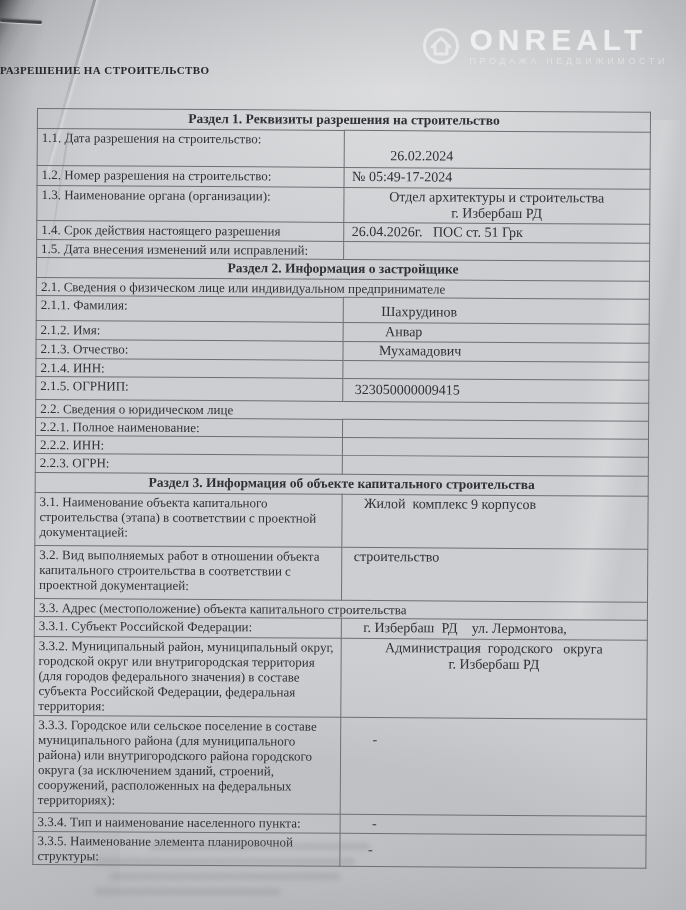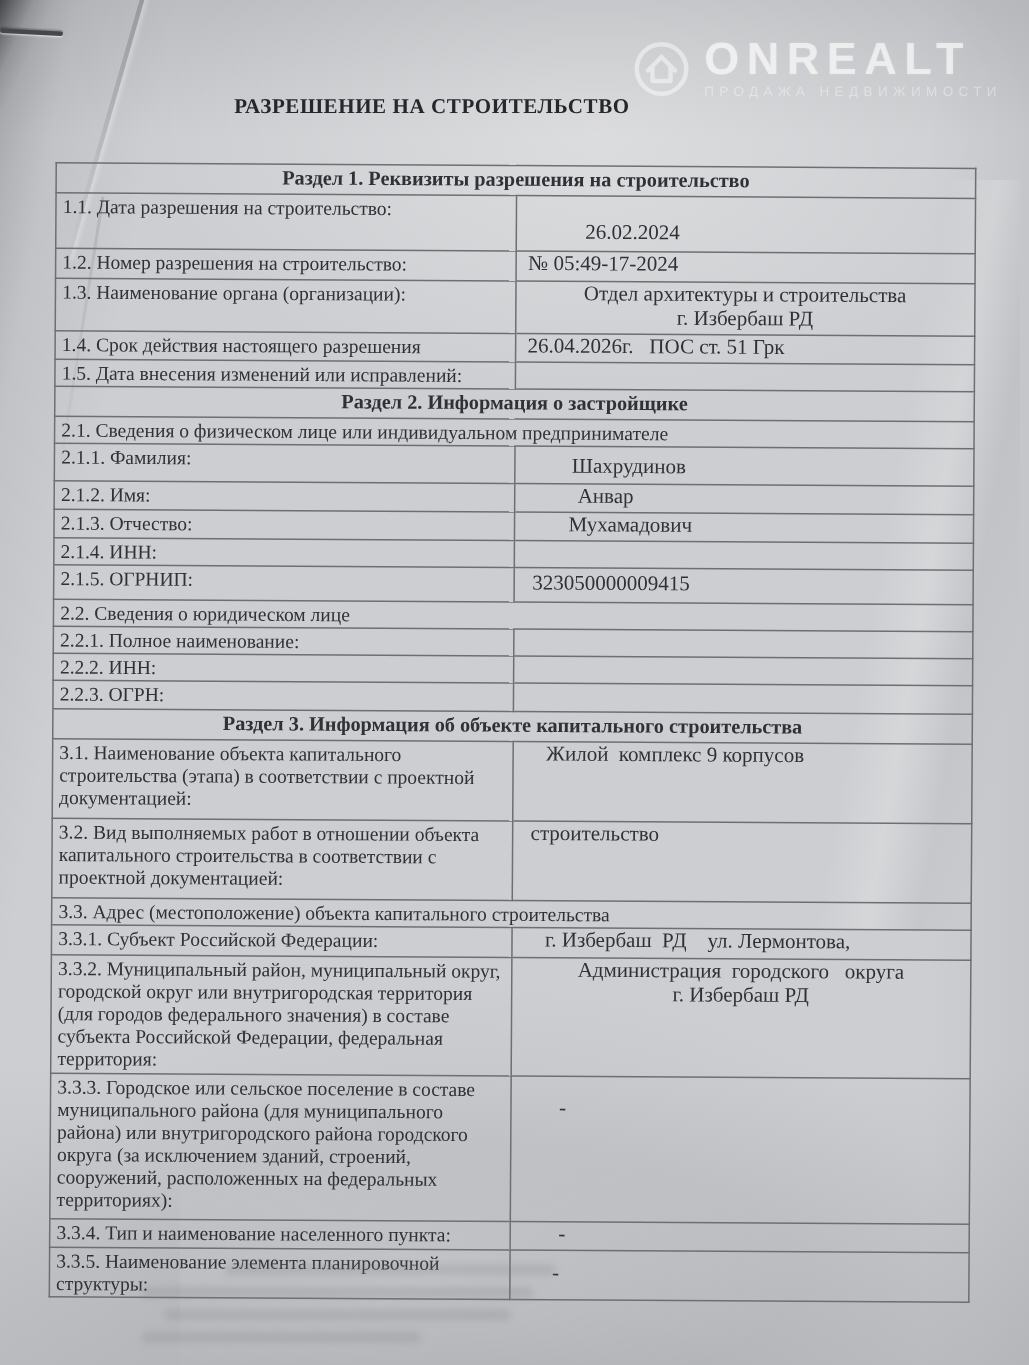--- a/index.html
+++ b/index.html
@@ -25,22 +25,22 @@
     border-radius:2px;box-shadow:0 1px 1px rgba(255,255,255,.5), 0 -1px 1px rgba(0,0,0,.25);}
   
   .watermark{position:absolute;right:18px;top:26px;display:flex;align-items:center;gap:9px;pointer-events:none;}
   .wm-icon svg{display:block;opacity:.55;}
   .wm-text{display:flex;flex-direction:column;align-items:flex-start;}
   .wm-brand{font-family:"Liberation Sans","DejaVu Sans",sans-serif;font-weight:bold;font-size:30px;line-height:28px;
     letter-spacing:5px;color:rgba(255,255,255,.60);text-shadow:0 0 2px rgba(255,255,255,.2);}
   .wm-tag{font-family:"Liberation Sans","DejaVu Sans",sans-serif;font-size:9px;letter-spacing:3.6px;
     color:rgba(255,255,255,.38);margin-top:2px;}
   
-  .title{position:absolute;left:0;top:64px;width:576px;text-align:center;font-weight:bold;
-    font-size:14px;letter-spacing:.4px;color:#26272b;}
+  .title{position:absolute;left:0;top:64px;width:576px;text-align:left;font-weight:bold;
+    font-size:11px;letter-spacing:.4px;color:#26272b;}
   
   .tablewrap{position:absolute;left:37px;top:108px;width:614px;transform:rotate(.35deg);transform-origin:0 0;}
   table{border-collapse:collapse;width:614px;table-layout:fixed;}
   td{border:1px solid #6e6f73;vertical-align:top;padding:1px 4px;font-size:13px;line-height:15px;color:#303136;}
   td.lbl{width:290px;}
   td.val{font-size:14px;line-height:16px;white-space:pre-wrap;}
   td.section{text-align:center;font-weight:bold;font-size:13.5px;height:17px;}
   td.fullrow{height:15px;}
   td.center{text-align:center;}
   

